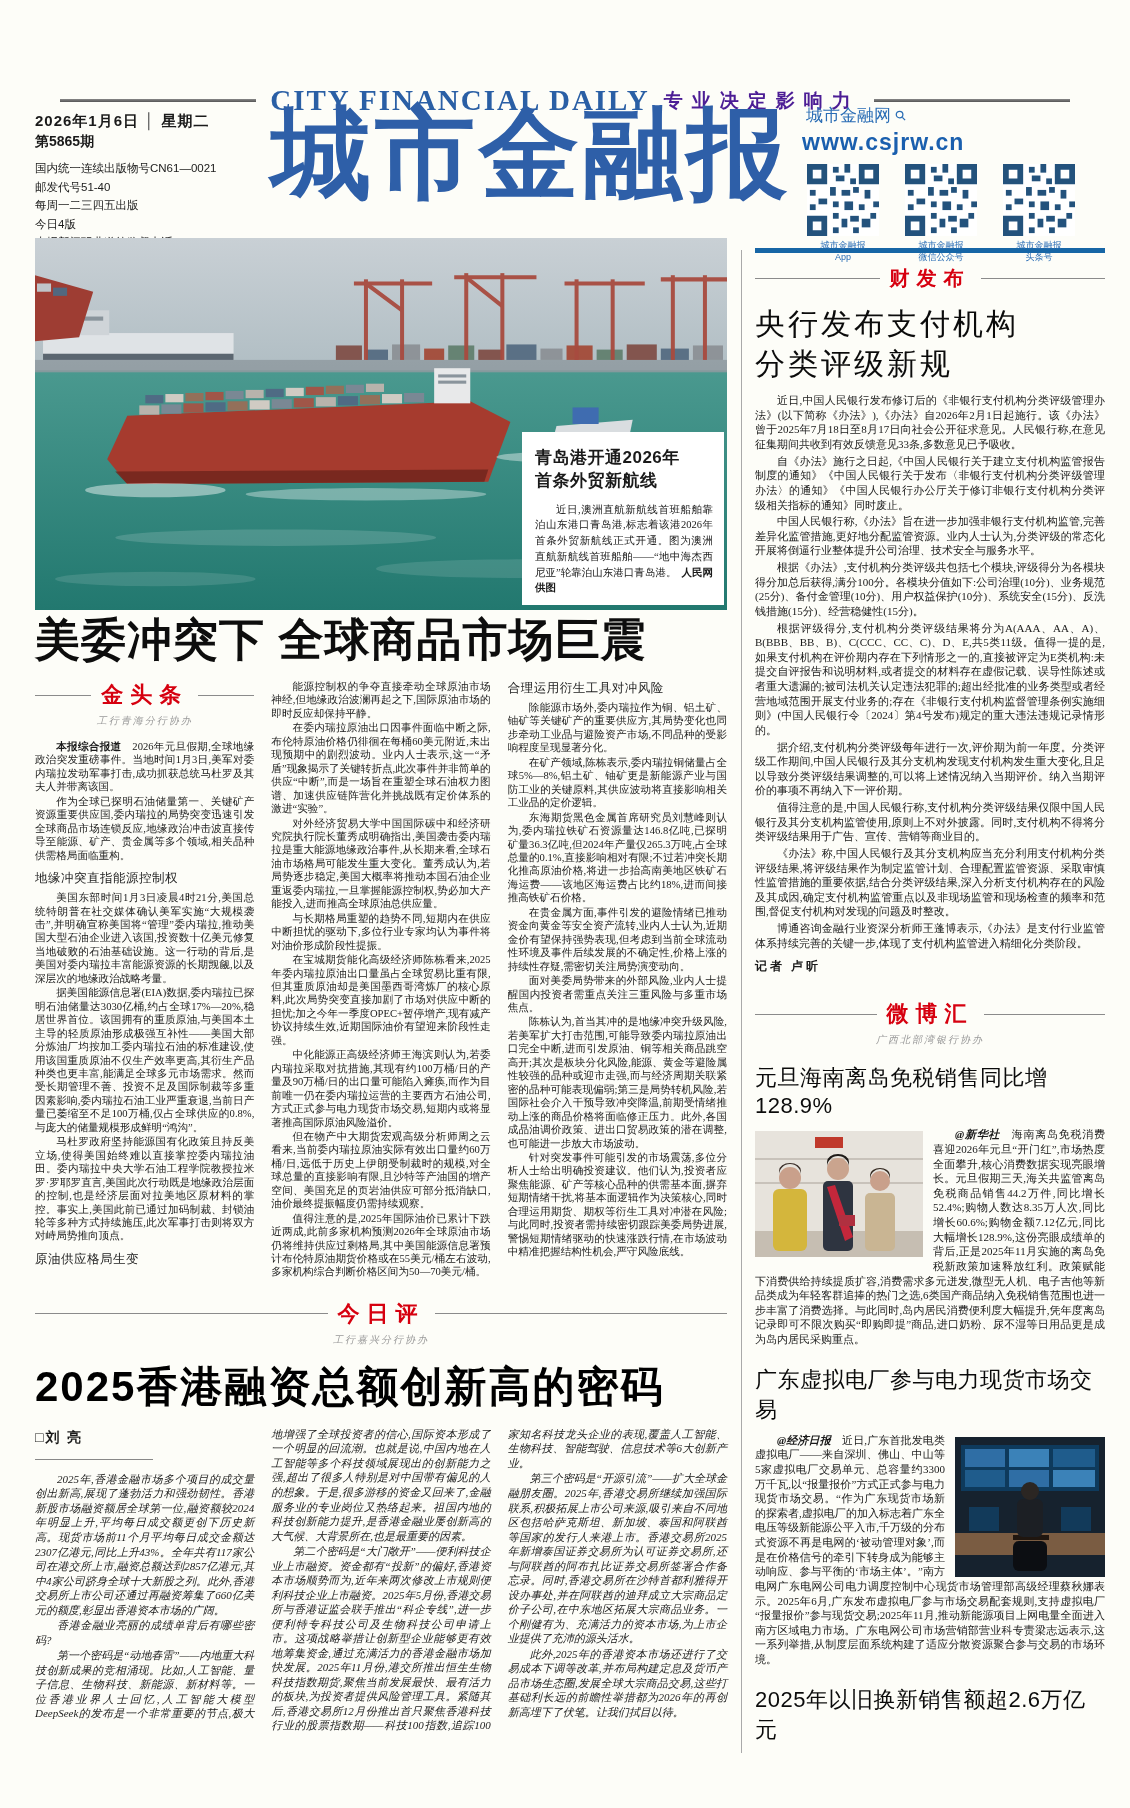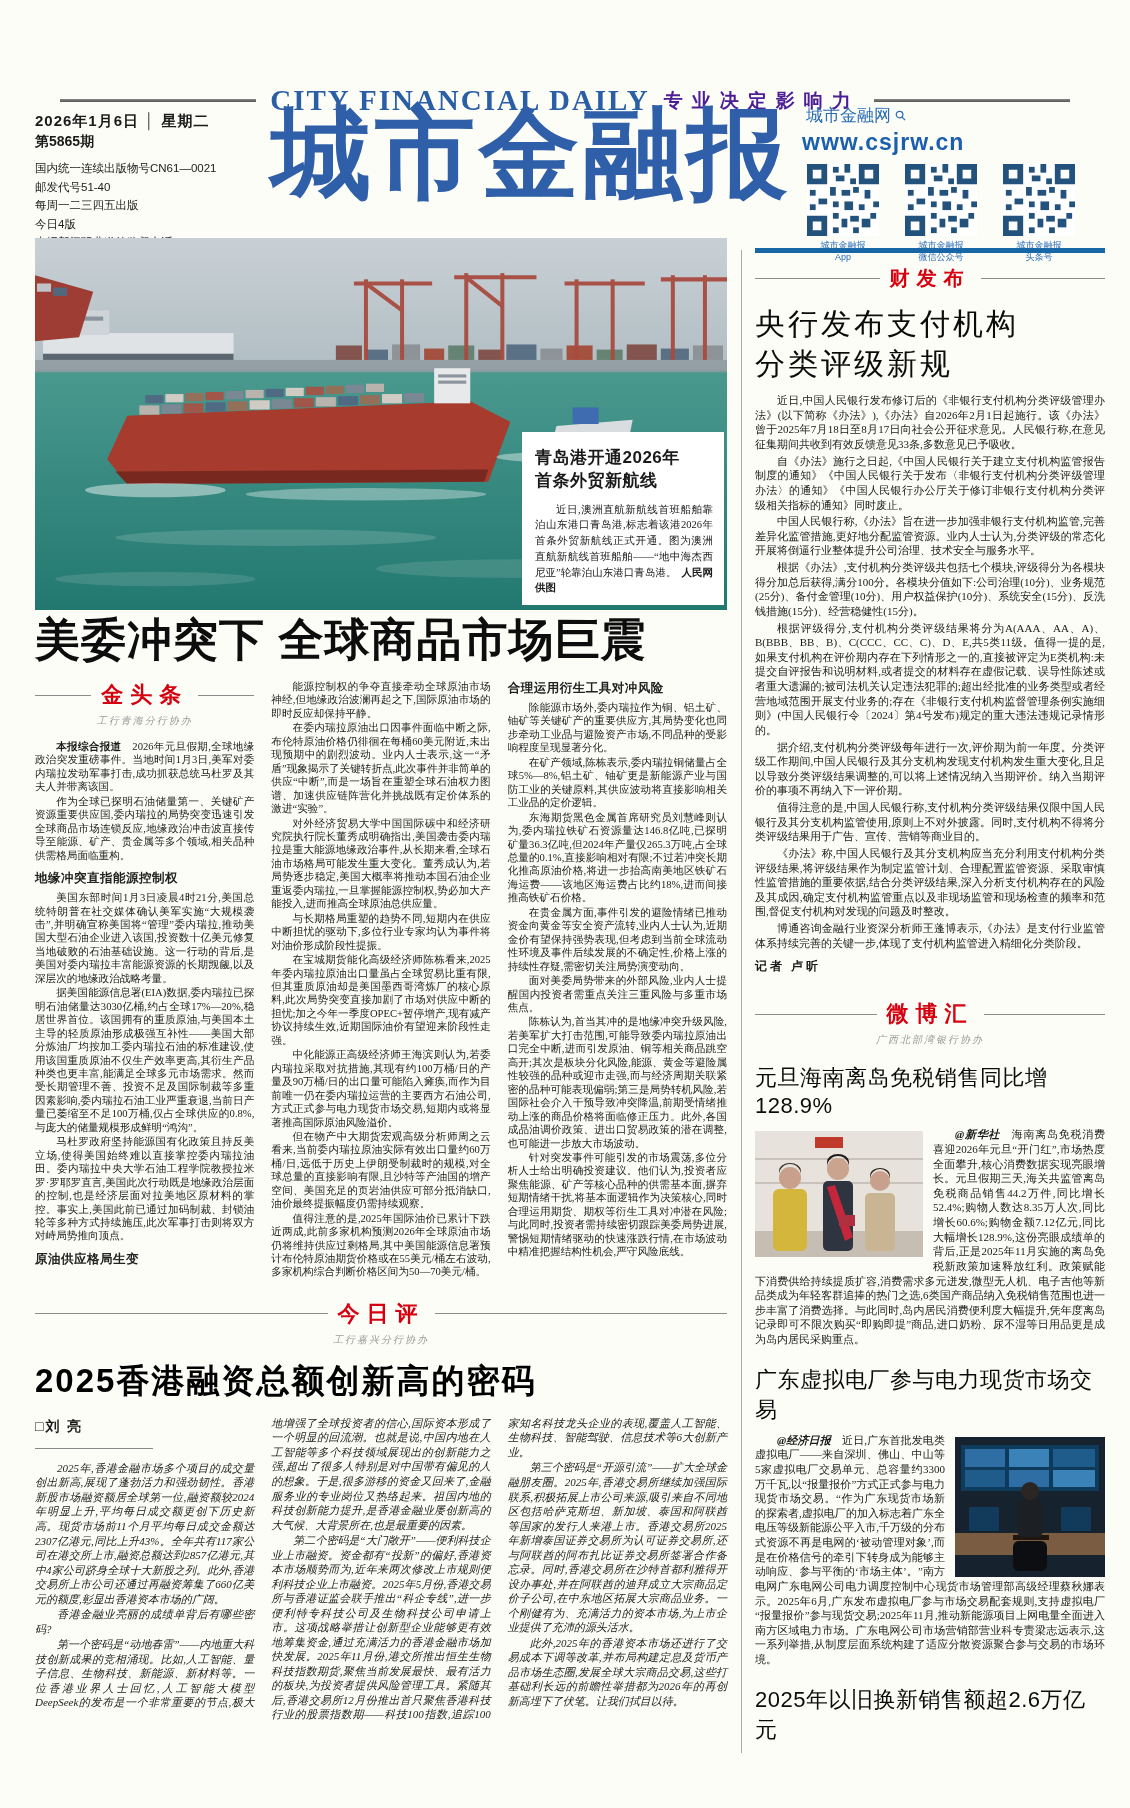--- a/index.html
+++ b/index.html
@@ -48,24 +48,24 @@
 
   .label-row{display:flex;align-items:center;gap:10px;}
   .label-row .line{flex:1;height:1px;background:#8b8b8b;}
   .label-text{color:#d6000f;font-weight:bold;font-size:22px;letter-spacing:7px;}
   .sponsor{text-align:center;font-size:10px;color:#999;letter-spacing:2px;font-style:italic;margin-top:4px;}
 
   .article-cols{column-count:3;column-gap:17px;margin-top:10px;}
   .jtt-label{break-inside:avoid;margin-bottom:12px;}
   .article-cols p{font-size:10.6px;line-height:1.27;text-align:justify;text-indent:2em;margin:0 0 1px;}
   .article-cols p strong{font-weight:bold;}
-  .article-cols h4{font-size:12.5px;font-weight:700;margin:8px 0 4px;font-family:"Liberation Sans","DejaVu Sans",sans-serif;color:#222;letter-spacing:.5px;}
+  .article-cols h4{font-size:12.5px;font-weight:400;margin:8px 0 4px;font-family:"Liberation Sans","DejaVu Sans",sans-serif;color:#222;letter-spacing:.5px;}
 
   .today-section{margin-top:20px;}
-  .today-head{font-size:33px;font-weight:600;letter-spacing:2px;margin:12px 0 12px;color:#000;
+  .today-head{font-size:42px;font-weight:600;letter-spacing:2px;margin:12px 0 12px;color:#000;
               font-family:"Liberation Sans","DejaVu Sans",sans-serif;}
   .today-cols{column-count:3;column-gap:17px;font-style:italic;}
   .today-cols p{font-size:11px;line-height:1.32;text-align:justify;text-indent:2em;margin:0 0 1px;}
   .author{font-style:normal;font-weight:bold;font-size:14px;border-bottom:1px solid #888;
           width:118px;padding-bottom:12px;margin:2px 0 12px;letter-spacing:2px;}
 
   
   .blue-bar{height:5px;background:#1766a6;margin:10px 0 12px;}
   .cf-label .label-text{font-size:20px;}
   .cf-head{font-size:30px;font-weight:500;letter-spacing:3px;line-height:1.32;margin:12px 0 10px;color:#0b0b0b;

